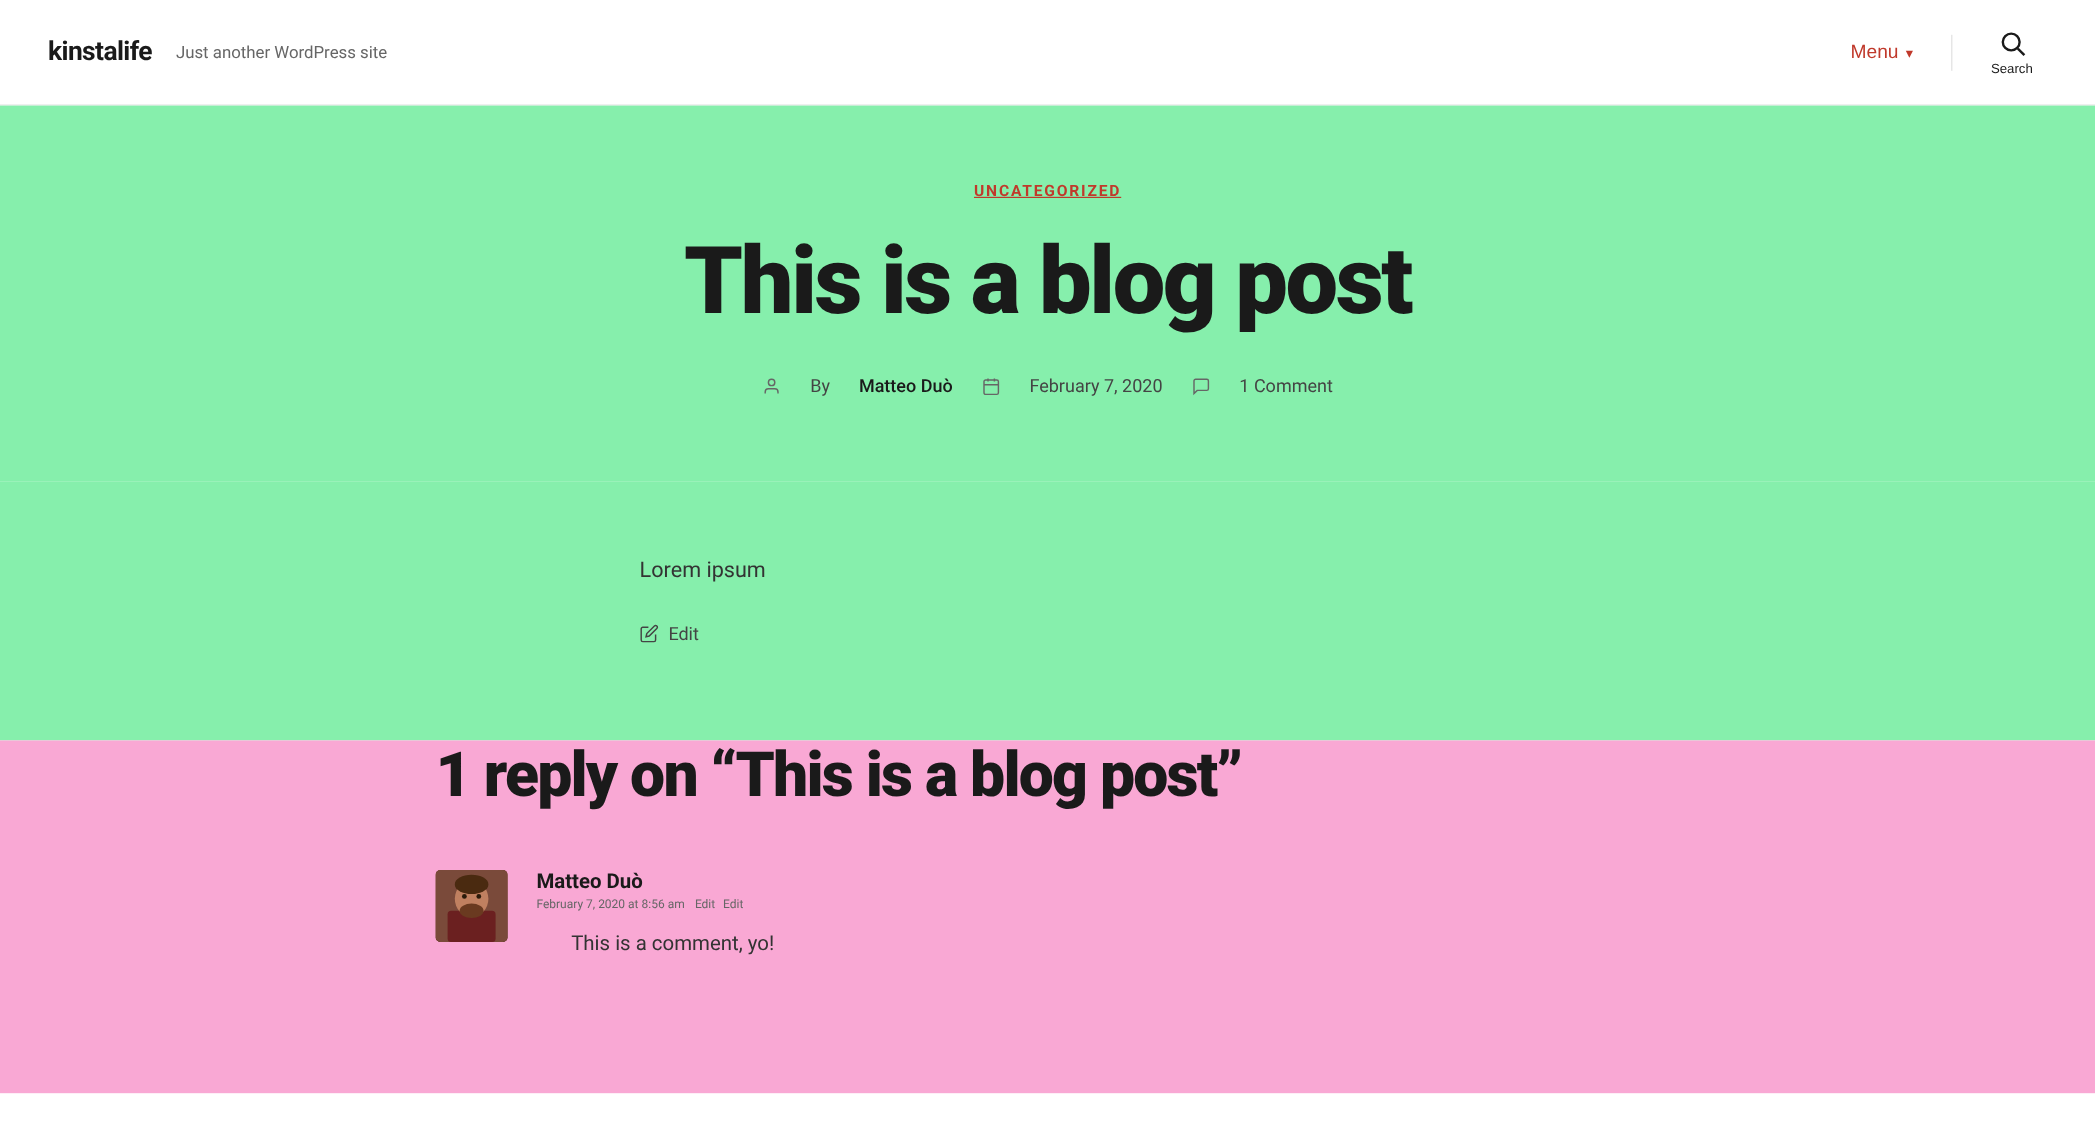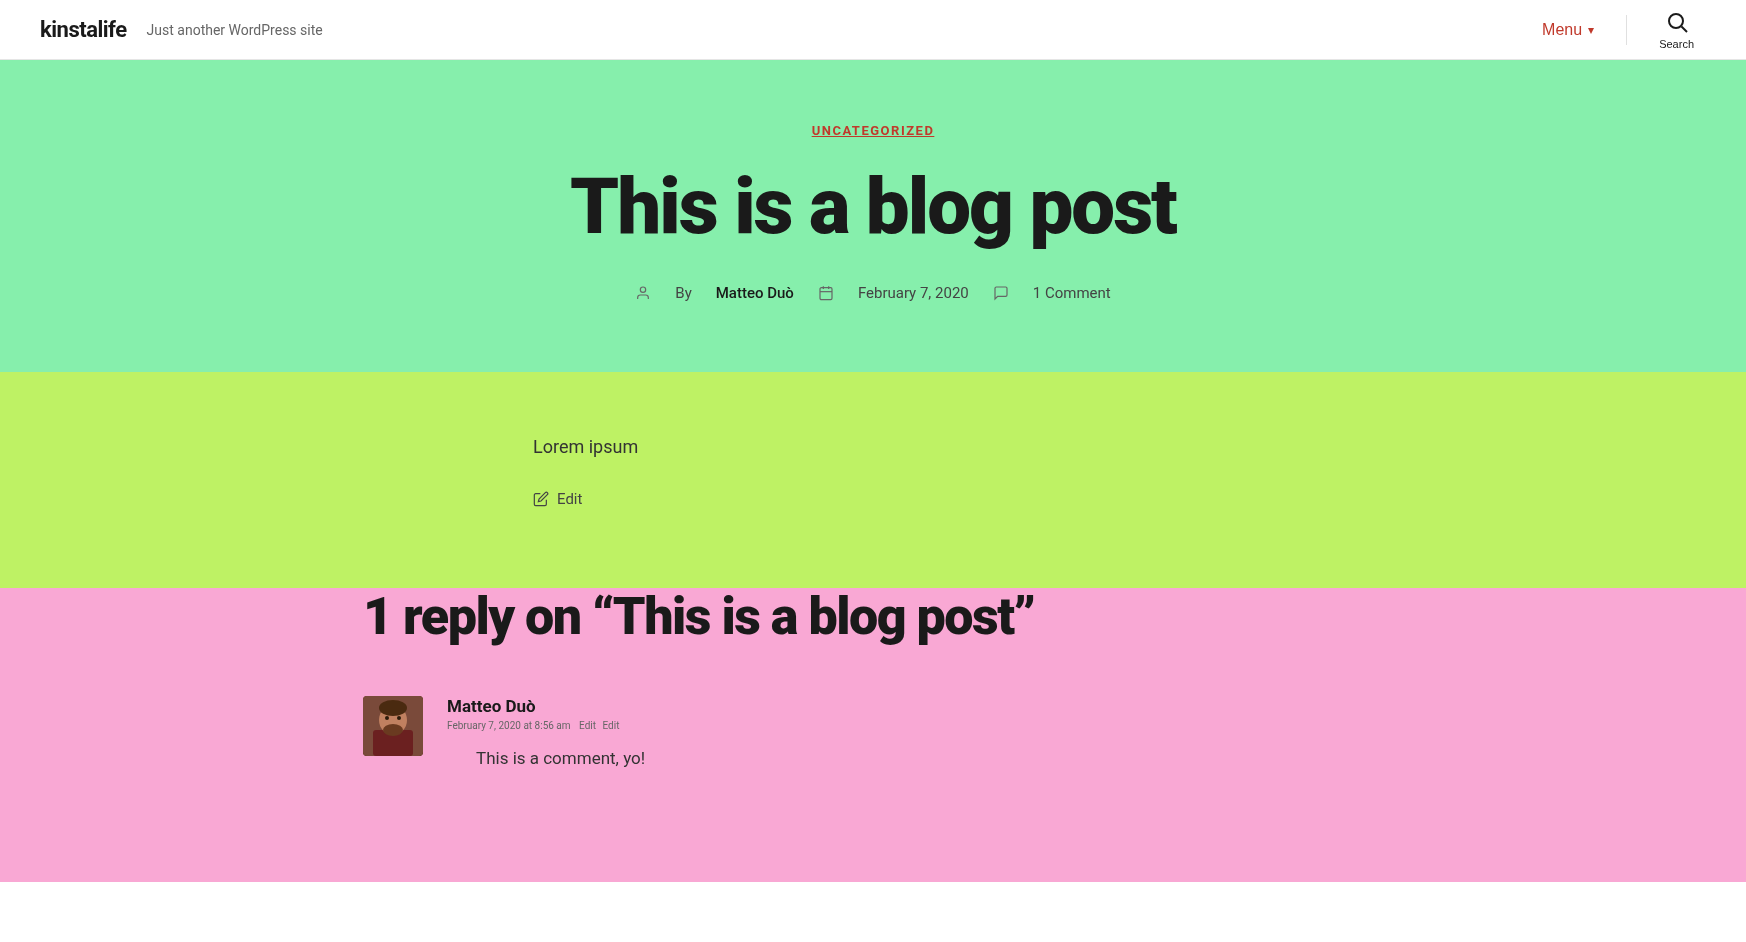--- a/index.html
+++ b/index.html
@@ -15,21 +15,21 @@
       width: 1746px;
       min-height: 942px;
     }
 
     
     header {
       display: flex;
       align-items: center;
       justify-content: space-between;
       padding: 0 40px;
-      height: 60px;
+      height: 88px;
       border-bottom: 1px solid #e5e5e5;
       background: #fff;
     }
 
     .header-left {
       display: flex;
       align-items: center;
       gap: 20px;
     }
 
@@ -142,21 +142,21 @@
     .meta-icon {
       width: 16px;
       height: 16px;
       stroke: #666;
       fill: none;
       stroke-width: 1.8;
     }
 
     
     .content-section {
-      background: #bef264;
+      background: #86efac;
       padding: 60px 0 80px;
     }
 
     .content-inner {
       max-width: 760px;
       margin: 0 auto;
       padding: 0 40px;
     }
 
     .post-content {

